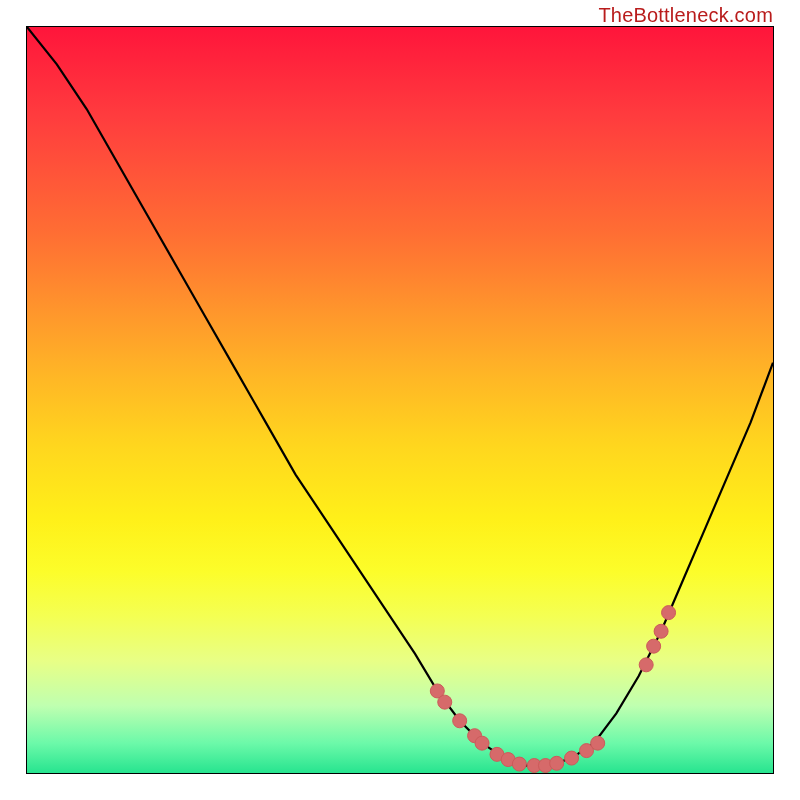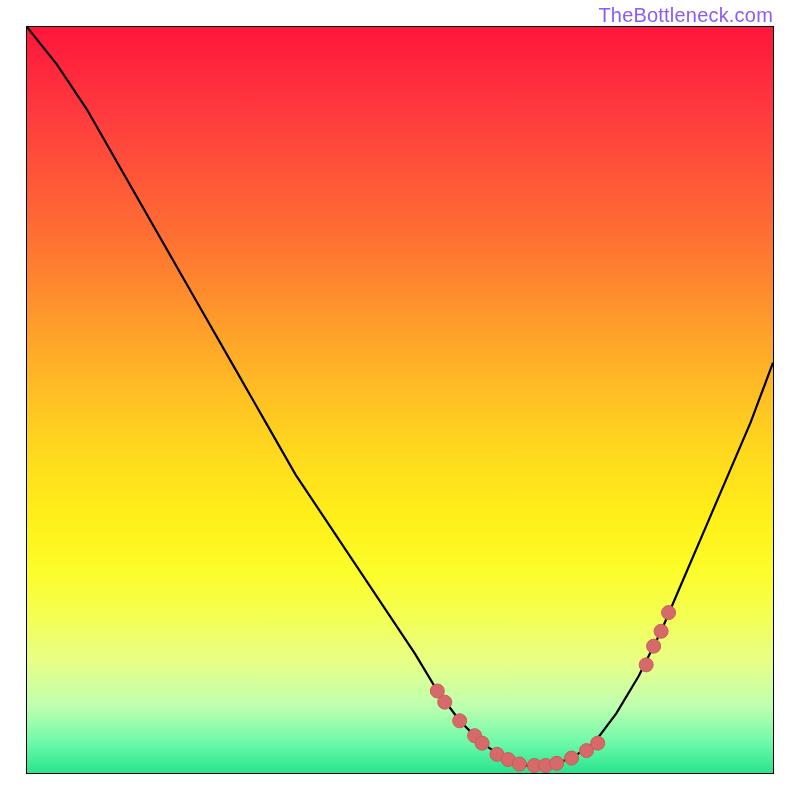--- a/index.html
+++ b/index.html
@@ -51,21 +51,21 @@
     width: 746px;
     height: 746px;
     border: 1px solid #000;
     box-sizing: content-box;
     pointer-events: none;
   }
   .watermark {
     position: absolute;
     top: 4px;
     right: 27px;
-    color: #8b5cf6;
+    color: #b91c1c;
     font-size: 20px;
     letter-spacing: 0.2px;
   }
 </style>
 </head>
 <body>
 
 <div class="chart-wrap">
 
   <div class="bg"></div>

